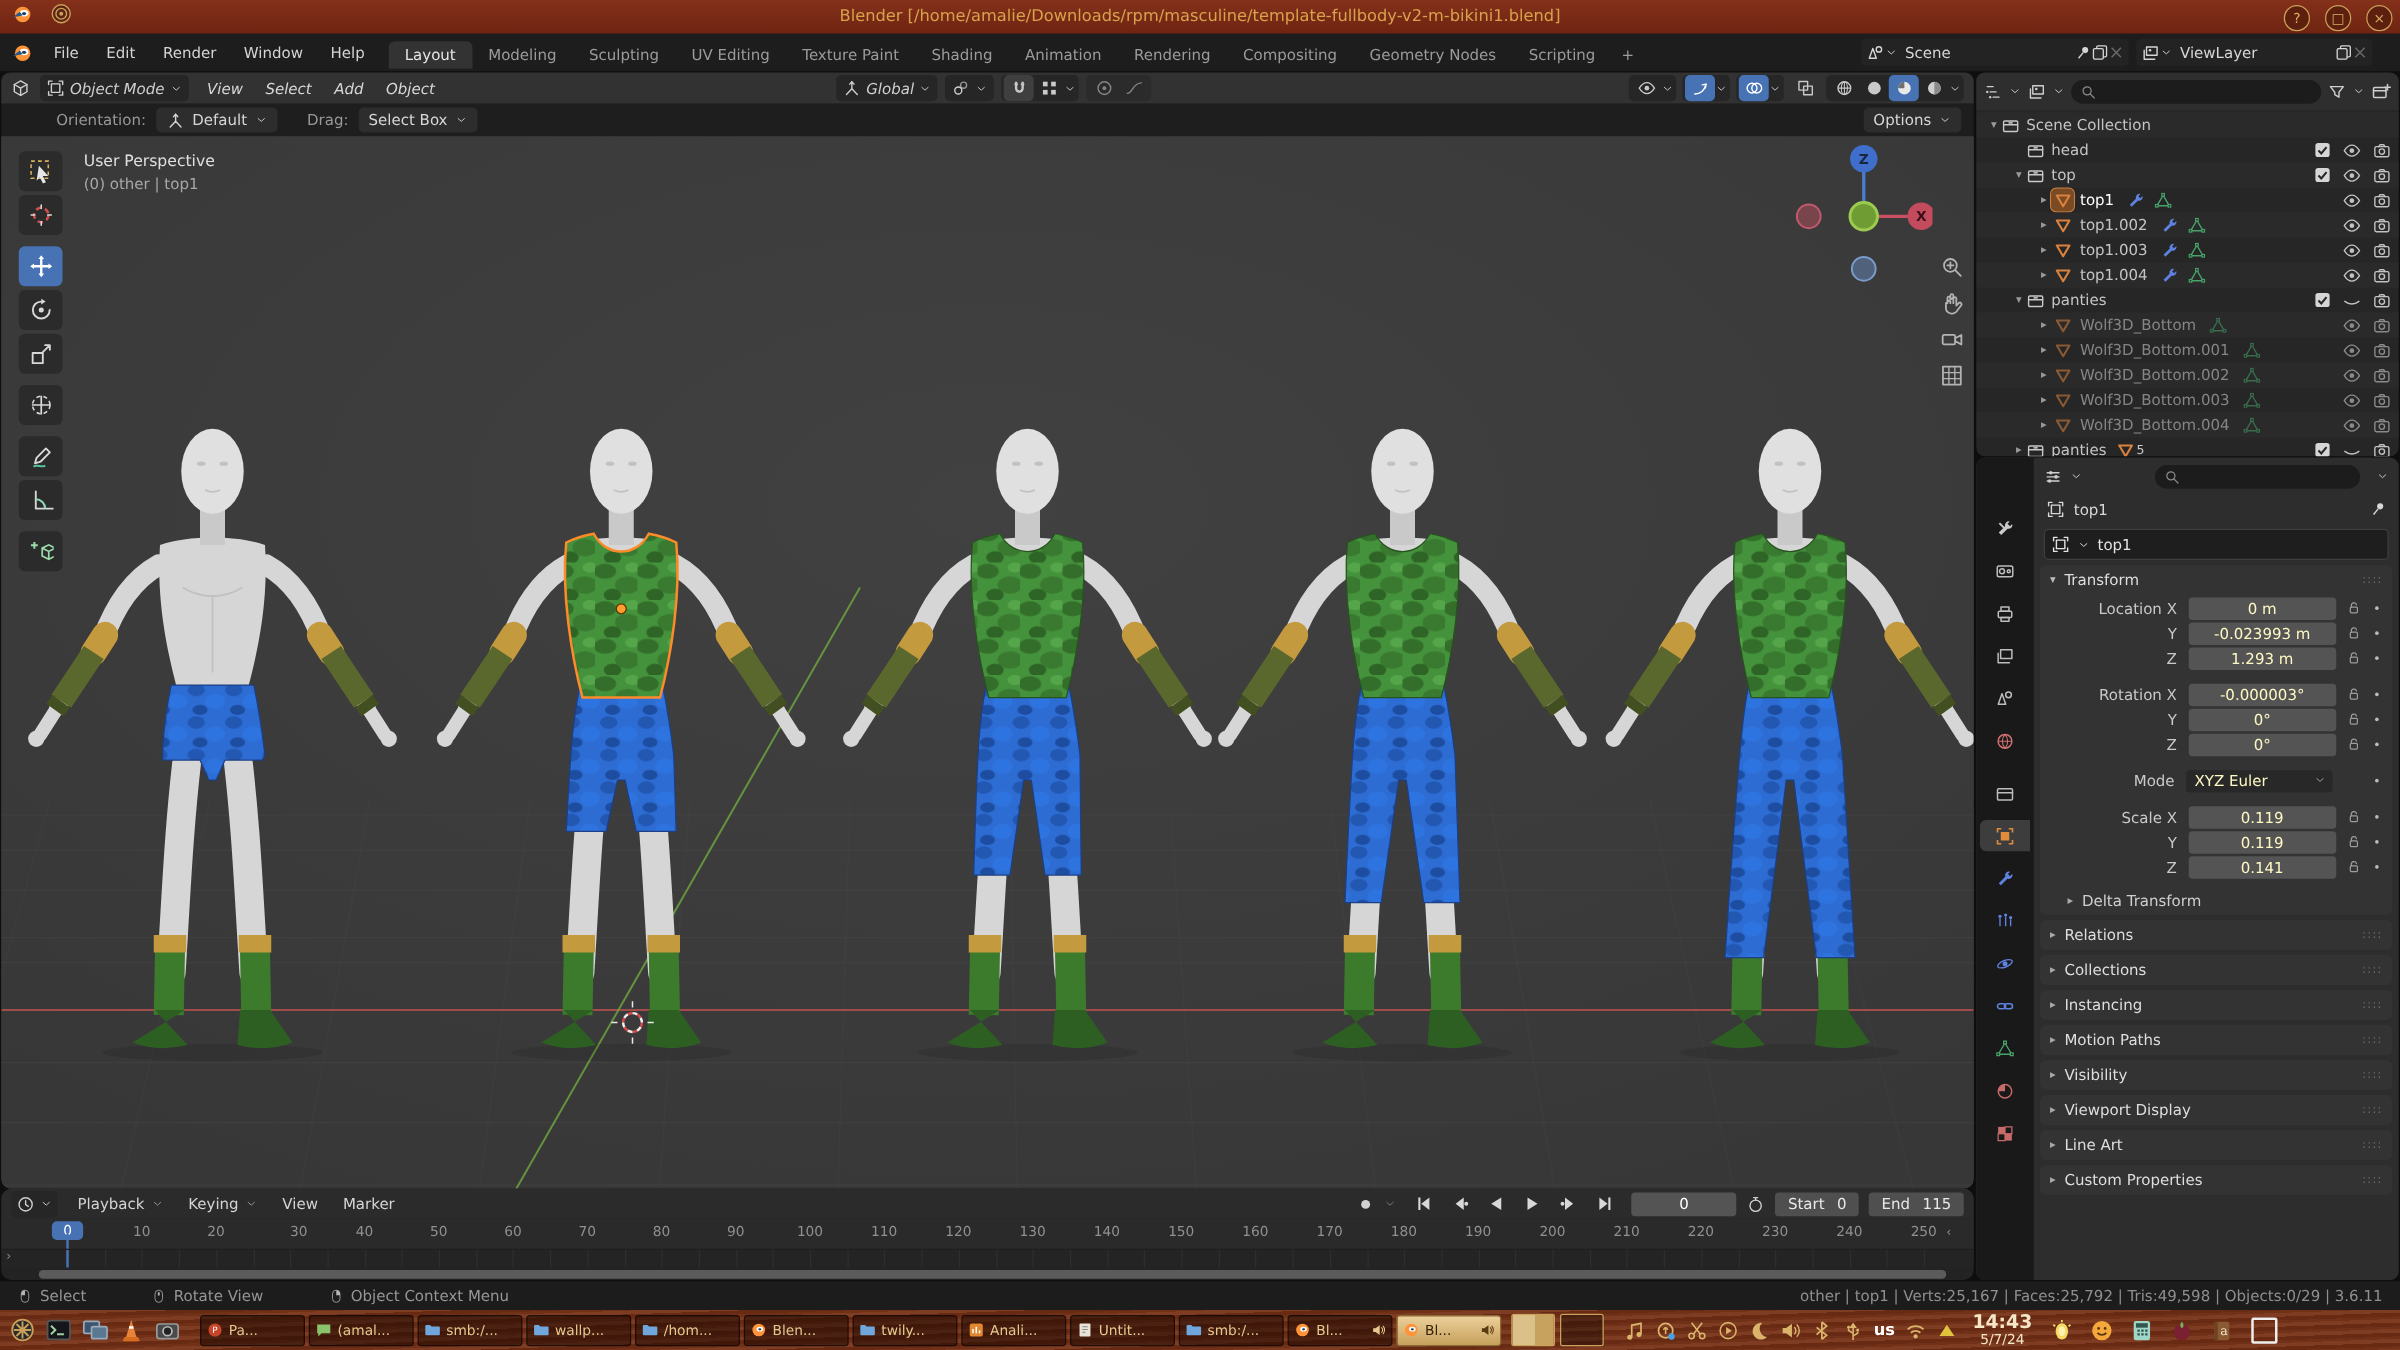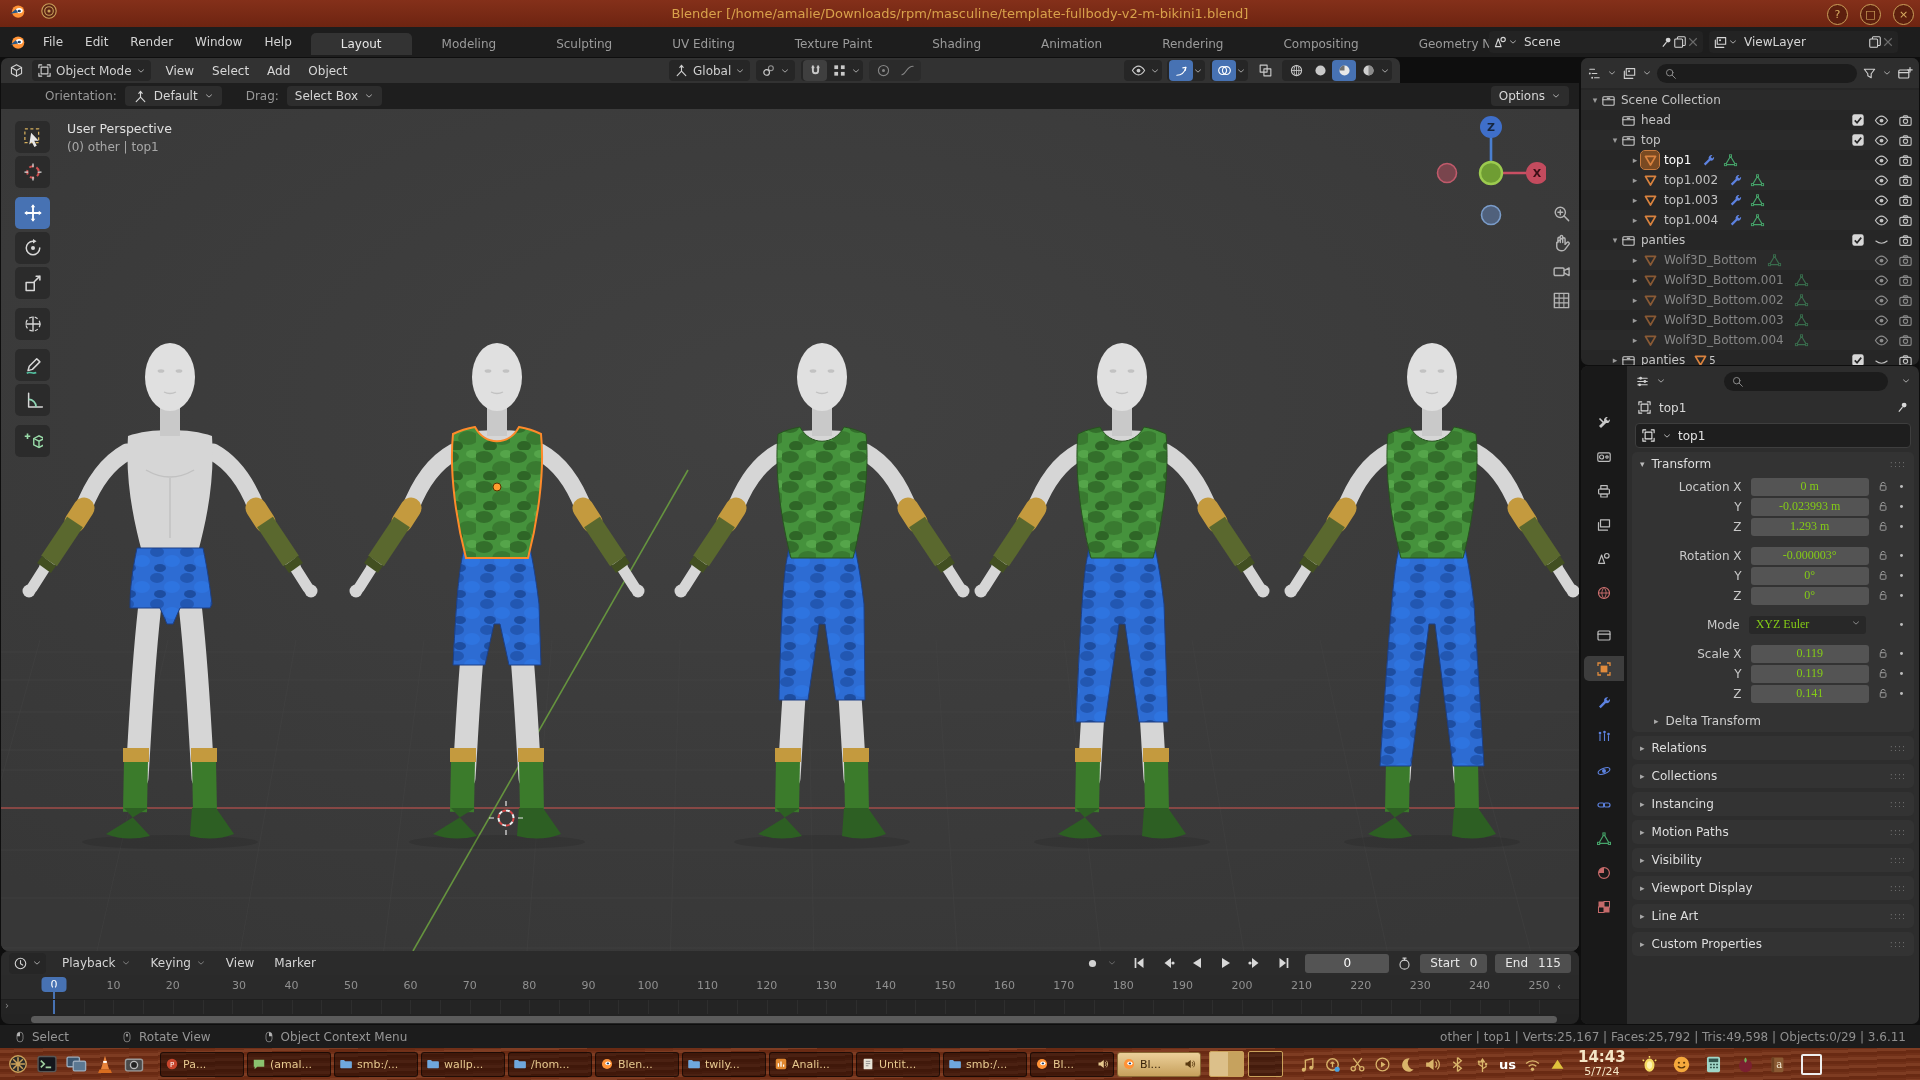--- a/index.html
+++ b/index.html
@@ -12,29 +12,29 @@
             background:linear-gradient(#84301a,#6e2411);display:flex;align-items:center;}
   .tb-title{position:absolute;left:0;right:0;text-align:center;color:#d8a14b;font-size:13px;pointer-events:none;}
   .tb-icons{position:absolute;left:8px;top:2px;display:flex;gap:14px;align-items:center;}
   .tb-btns{position:absolute;right:6px;top:4px;display:flex;gap:12px;}
   .tb-circle{width:19px;height:19px;border-radius:50%;border:1.5px solid #caa05a;background:#5d1f0e;
              color:#d8ae62;font-size:11px;display:flex;align-items:center;justify-content:center;}
   
   .topbar{position:absolute;left:0;top:27px;width:1920px;height:30px;background:#1d1d1d;
           display:flex;align-items:center;}
   .menu-item{padding:0 11px;color:#d4d4d4;}
-  .tab{padding:4px 30px;color:#9b9b9b;border-radius:5px 5px 0 0;margin-top:4px;}
+  .tab{padding:4px 13px;color:#9b9b9b;border-radius:5px 5px 0 0;margin-top:4px;}
   .tab.active{background:#333;color:#e6e6e6;}
   .tab.addtab{color:#9b9b9b;padding:4px 8px;}
   .sel-pill{display:flex;align-items:center;background:#232323;border-radius:4px;height:22px;padding:0 4px;color:#d6d6d6;}
   .sel-pill .txt{padding:0 6px;}
   .topbar-right{position:absolute;right:22px;display:flex;gap:6px;align-items:center;}
   
-  .vp-header{position:absolute;left:1px;top:58px;width:1399px;height:25px;background:#323232;
-             border-radius:7px 7px 0 0;display:flex;align-items:center;}
+  .vp-header{position:absolute;left:1px;top:58px;width:1578px;height:25px;background:#323232;
+             border-radius:7px 7px 0 0;display:flex;align-items:center;font-style:italic;}
   .pill{display:flex;align-items:center;background:#262626;border-radius:4px;height:21px;padding:0 5px;gap:4px;}
   .hdr-menu{padding:0 9px;color:#d8d8d8;}
   .vph-mid{position:absolute;left:668px;display:flex;gap:6px;align-items:center;}
   .vph-right{position:absolute;right:8px;display:flex;gap:5px;align-items:center;}
   .tglgrp{display:flex;background:#262626;border-radius:4px;height:21px;align-items:center;padding:0 2px;}
   .tgl{width:24px;height:21px;display:flex;align-items:center;justify-content:center;border-radius:4px;color:#c9c9c9;}
   .tgl.on{background:#4772b3;color:#fff;}
   .tool-row{position:absolute;left:1px;top:83px;width:1578px;height:26px;background:#1e1e1e;
             display:flex;align-items:center;gap:8px;padding-left:44px;box-sizing:border-box;}
   .tool-row .lbl{color:#989898;}
@@ -77,21 +77,21 @@
   .ptab.sep{margin-top:8px;}
   .pcontent{position:absolute;left:46px;top:0;right:0;bottom:0;}
   .phead{height:30px;display:flex;align-items:center;gap:6px;padding:0 8px;}
   .pcrumb{display:flex;align-items:center;gap:7px;padding:4px 10px;color:#d8d8d8;}
   .pname{margin:4px 8px;display:flex;align-items:center;background:#1e1e1e;border:1px solid #3e3e3e;border-radius:4px;height:23px;padding:0 5px;gap:6px;color:#e3e3e3;}
   .panel{background:#333;border-radius:5px;margin:4px 5px;}
   .panel-h{height:24px;display:flex;align-items:center;gap:7px;padding:0 8px;color:#dedede;position:relative;}
   .panel-h .dragdots{position:absolute;right:8px;color:#6f6f6f;letter-spacing:1px;font-size:9px;}
   .trow{display:flex;align-items:center;height:19px;margin:1px 8px;}
   .trow .tl{width:108px;text-align:right;padding-right:9px;color:#c9c9c9;white-space:nowrap;}
-  .tfield{width:126px;background:#545454;border-radius:3px;height:18px;display:flex;align-items:center;justify-content:center;color:#84cc16;font-family:Liberation Serif, serif;}
+  .tfield{width:126px;background:#545454;border-radius:3px;height:18px;display:flex;align-items:center;justify-content:center;color:#fef9c3;}
   .tfield.dd{background:#282828;justify-content:flex-start;padding:0 7px;box-sizing:border-box;position:relative;}
   .tfield.dd .dc{position:absolute;right:5px;color:#aaa;}
   .trow .lockdot{display:flex;gap:7px;margin-left:8px;align-items:center;color:#9c9c9c;}
   .gap8{height:8px;}
   .subrow{display:flex;align-items:center;gap:7px;height:22px;padding:0 22px;color:#cfcfcf;}
   
   .timeline{position:absolute;left:1px;top:951px;width:1578px;height:73px;background:#232323;border-radius:8px;overflow:hidden;}
   .tl-menus{height:24px;background:#2b2b2b;display:flex;align-items:center;position:relative;}
   .tl-menuitem{padding:0 10px;color:#d4d4d4;display:flex;align-items:center;gap:5px;}
   .tl-right{position:absolute;right:8px;display:flex;align-items:center;gap:8px;}

